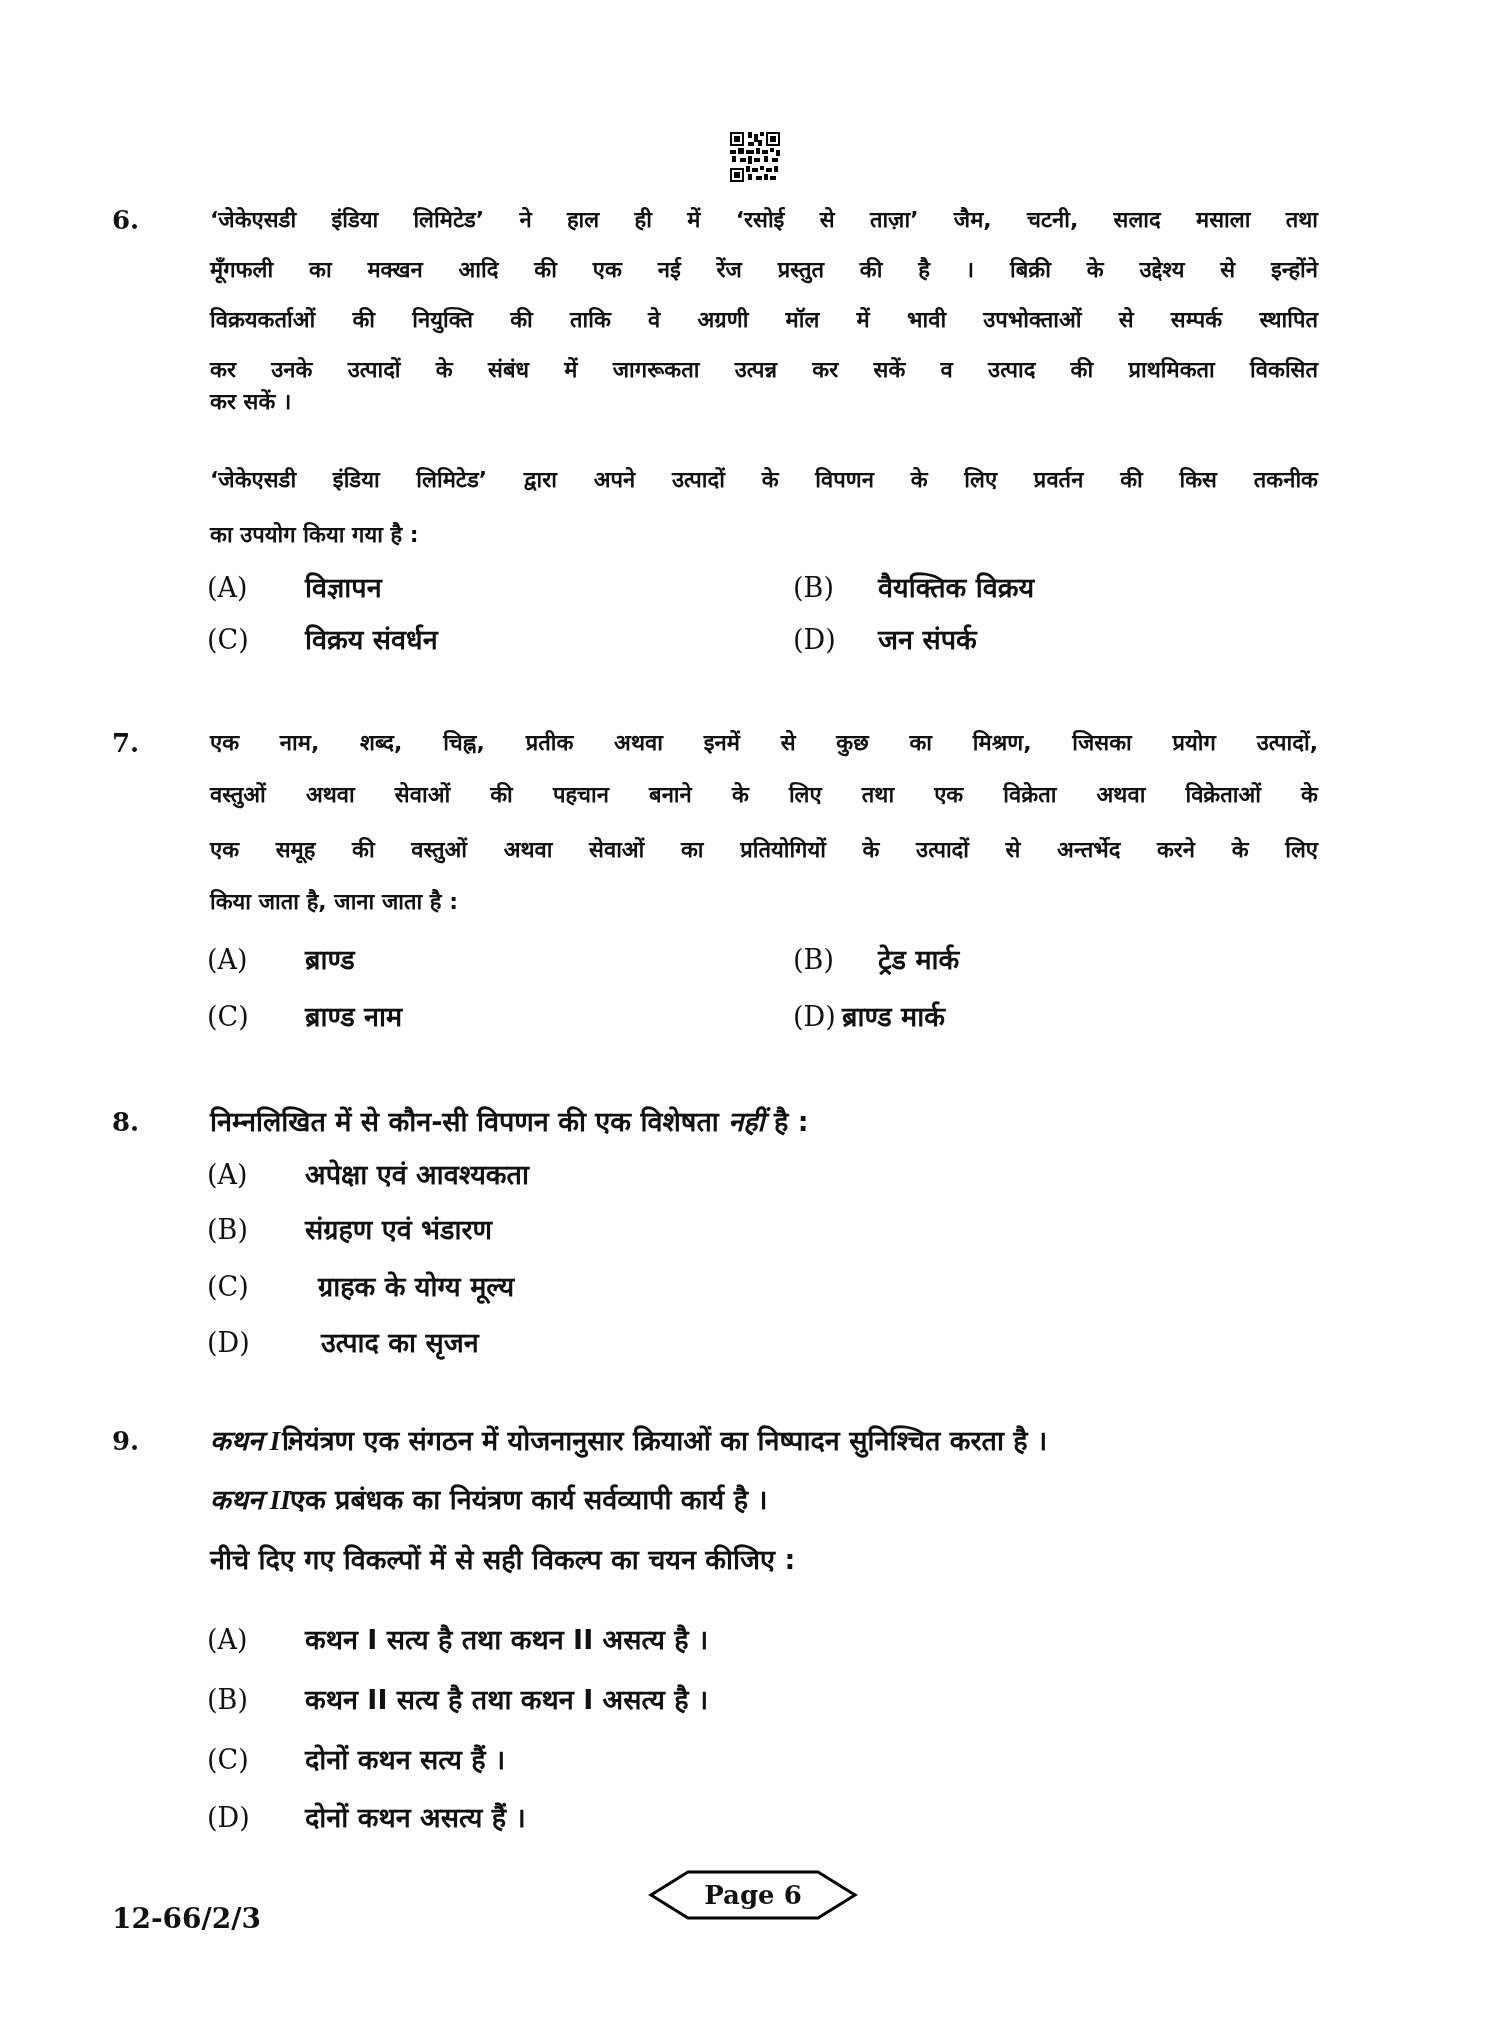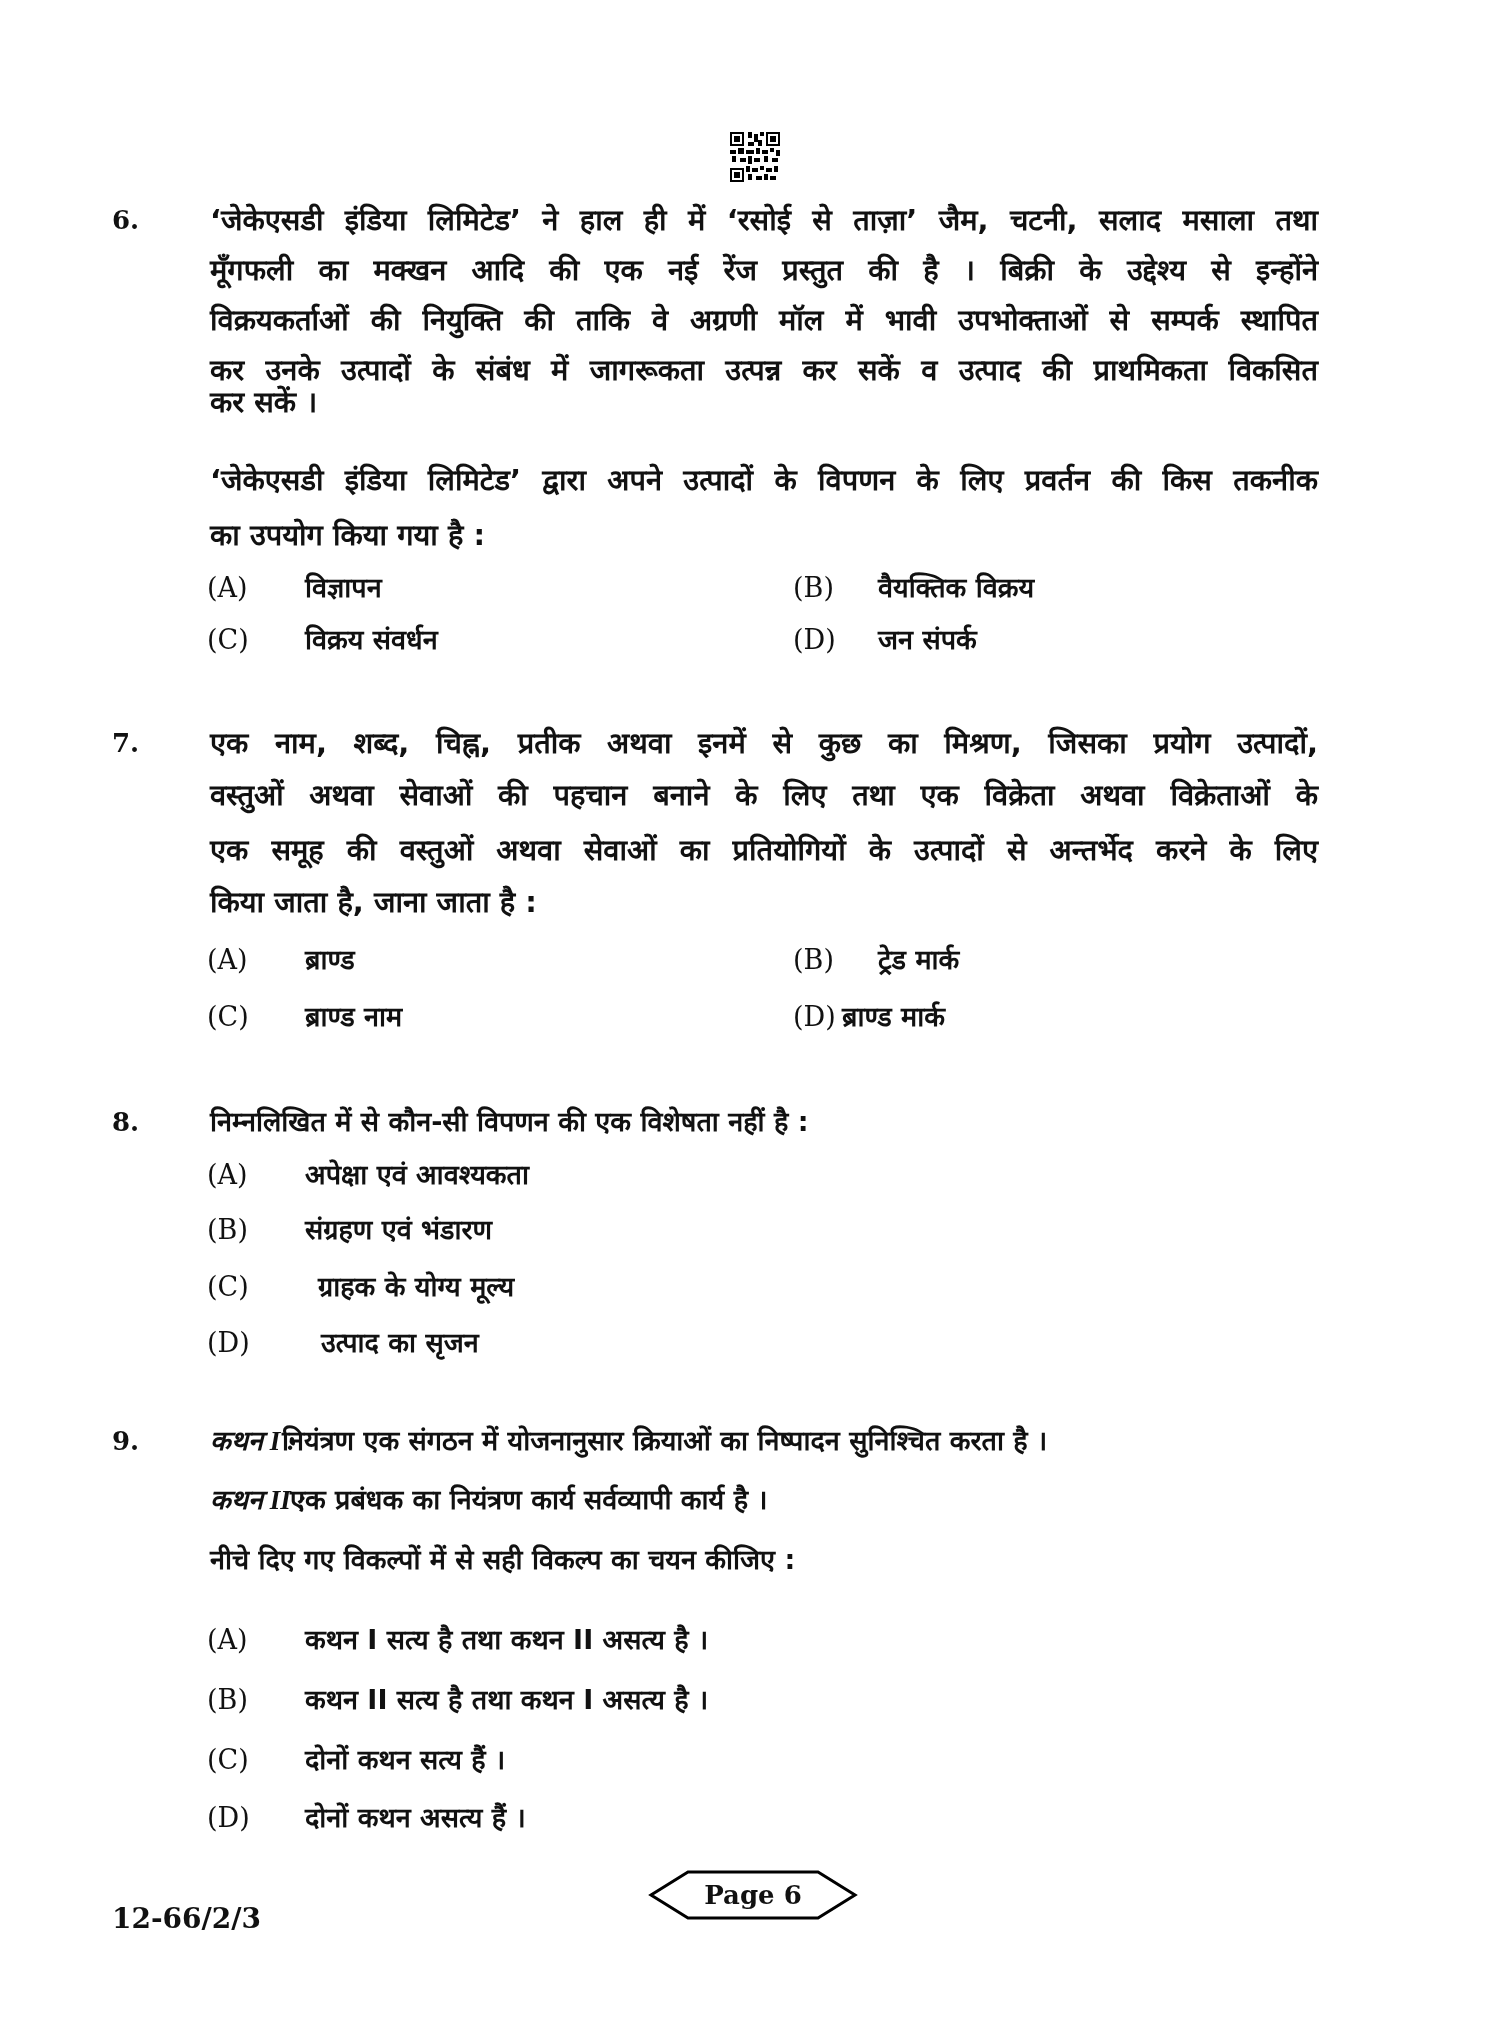--- a/index.html
+++ b/index.html
@@ -9,35 +9,35 @@
   }
   .page { position: absolute; left: 0; top: 0; width: 1505px; height: 2034px; }
   .qr {
     position: absolute; left: 730px; top: 132px; width: 50px; height: 50px;
   }
   .qnum {
     position: absolute; left: 112px; font-family: "DejaVu Serif", serif;
     font-weight: bold; font-size: 26px; line-height: 30px;
   }
   .line {
-    position: absolute; left: 210px; width: 1108px; font-size: 29px;
+    position: absolute; left: 210px; width: 1108px; font-size: 22px;
     line-height: 34px; white-space: nowrap; text-align: justify;
     text-align-last: justify; font-weight: bold;
   }
   .line.last { text-align-last: left; }
   .opt-label {
     position: absolute; font-family: "DejaVu Serif", serif; font-size: 27px;
     line-height: 34px;
   }
   .opt-text {
     position: absolute; font-size: 27px; line-height: 34px; white-space: nowrap;
     font-weight: bold;
   }
   .italic-lbl { font-style: italic; font-weight: bold; font-family: Liberation Serif, serif; }
-  .em { font-weight: bold; margin-top: 42px; }
+  .em { font-style: italic; font-weight: bold; margin-top: 42px; }
   .footer-code {
     position: absolute; left: 112px; top: 1880px; font-family: "DejaVu Serif", serif;
     font-weight: bold; font-size: 28px; line-height: 30px; margin-top: 24px;
   }
   .page-badge {
     position: absolute; left: 648px; top: 1870px; width: 210px; height: 50px;
   }
   .page-badge svg { position: absolute; left: 0; top: 0; }
   .page-badge span {
     position: absolute; left: 0; top: 0; width: 210px; height: 50px; line-height: 50px;

